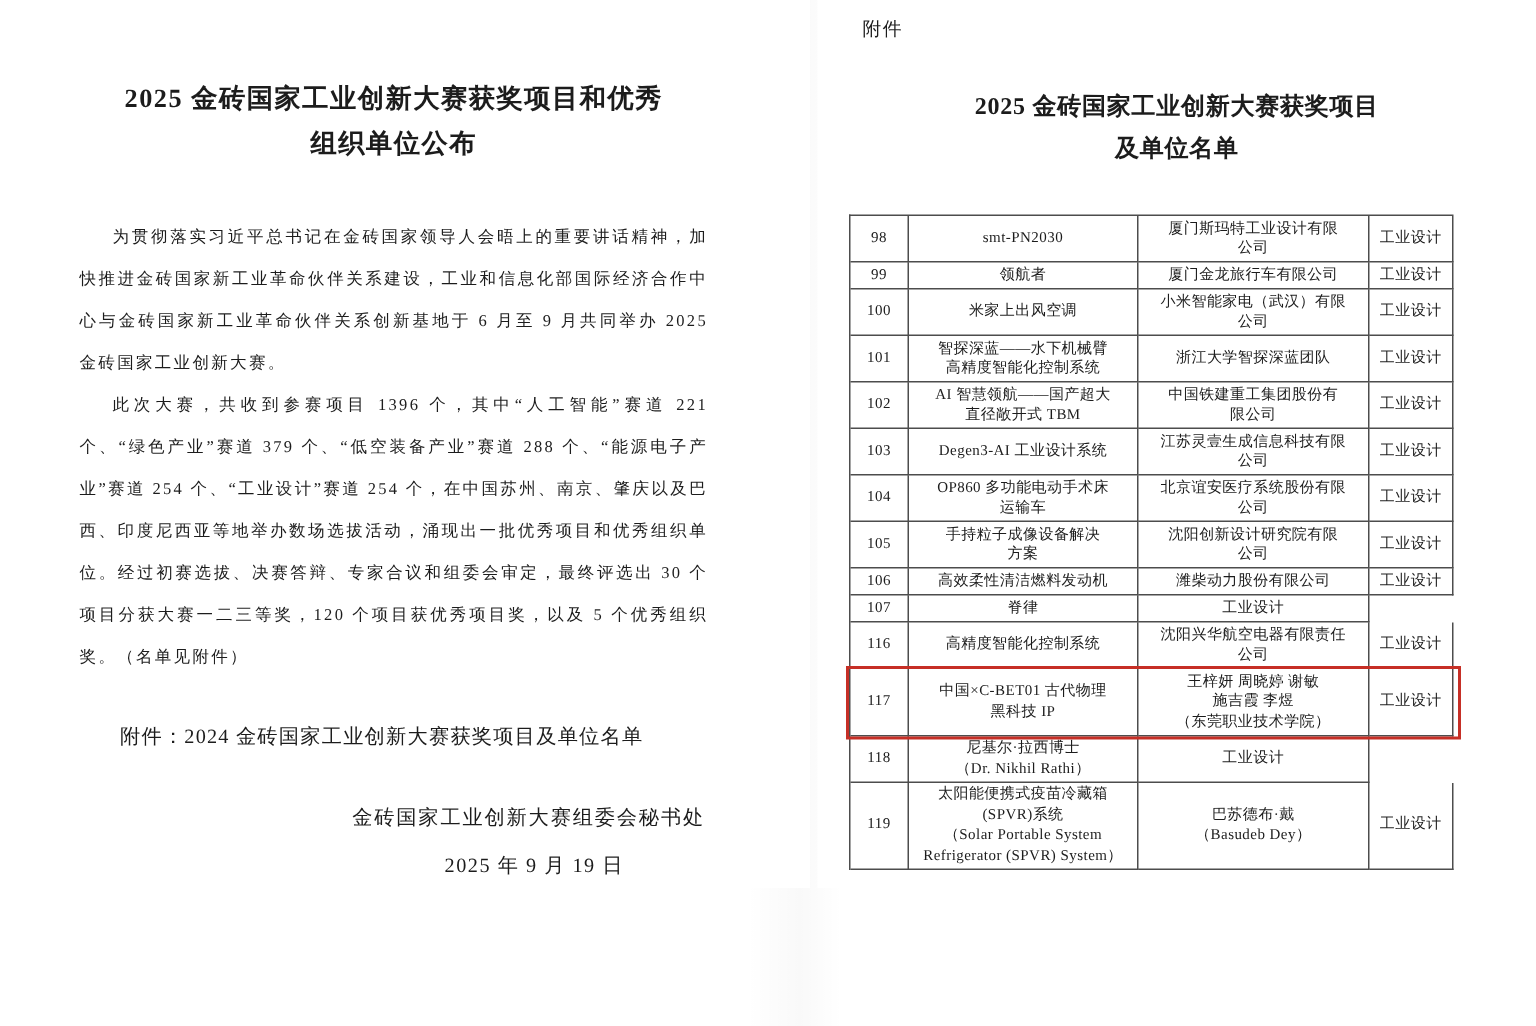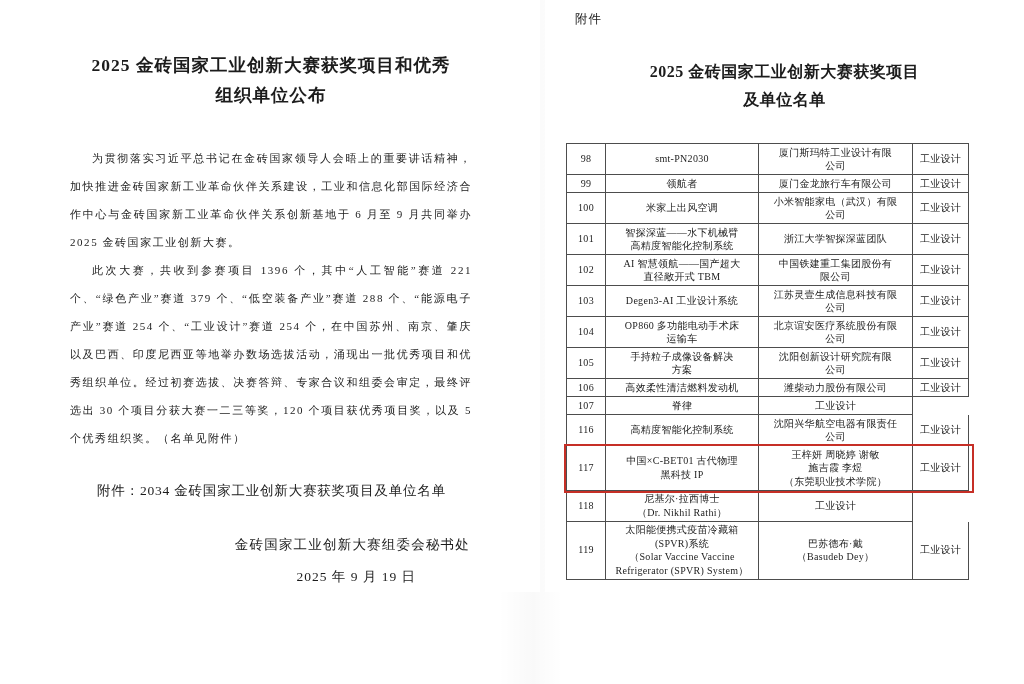--- a/index.html
+++ b/index.html
@@ -8,21 +8,21 @@
     background:#ffffff; color:#1c1c1c;
     font-family:"Liberation Serif","DejaVu Serif",serif;
   }
   .page { position:absolute; top:0; height:592px; box-sizing:border-box; background:#fff; }
   .page-gap {
     position:absolute; left:498px; top:0; width:64px; height:684px;
     background:linear-gradient(90deg, rgba(0,0,0,0) 0%, rgba(0,0,0,0.025) 55%, rgba(0,0,0,0) 100%);
   }
 
   
-  .page-left { left:0; width:540px; padding:0 68px 0 70px; }
+  .page-left { left:0; width:540px; padding:0 68px 0 53px; }
   .page-left h1 {
     font-size:17.5px; font-weight:bold; text-align:center; white-space:pre-line;
     line-height:1.72; letter-spacing:1px; margin:50px 0 34px 0;
   }
   .body-para {
     font-size:11px; letter-spacing:1.55px; line-height:28px;
     text-align:justify; text-indent:2em; margin:0;
   }
   .attachment-note { margin:30px 0 0 0; font-size:13.5px; letter-spacing:0.8px; text-indent:2em; }
   .signoff { margin:36px 0 0 0; font-size:13.5px; letter-spacing:1.2px; text-align:right; padding-right:2px; }
@@ -55,21 +55,21 @@
 </head>
 <body>
 
 <div class="page-gap"></div>
 
 <section class="page page-left">
   <h1>2025 金砖国家工业创新大赛获奖项目和优秀
 组织单位公布</h1>
   <p class="body-para">为贯彻落实习近平总书记在金砖国家领导人会晤上的重要讲话精神，加快推进金砖国家新工业革命伙伴关系建设，工业和信息化部国际经济合作中心与金砖国家新工业革命伙伴关系创新基地于 6 月至 9 月共同举办 2025 金砖国家工业创新大赛。</p>
   <p class="body-para">此次大赛，共收到参赛项目 1396 个，其中“人工智能”赛道 221 个、“绿色产业”赛道 379 个、“低空装备产业”赛道 288 个、“能源电子产业”赛道 254 个、“工业设计”赛道 254 个，在中国苏州、南京、肇庆以及巴西、印度尼西亚等地举办数场选拔活动，涌现出一批优秀项目和优秀组织单位。经过初赛选拔、决赛答辩、专家合议和组委会审定，最终评选出 30 个项目分获大赛一二三等奖，120 个项目获优秀项目奖，以及 5 个优秀组织奖。（名单见附件）</p>
-  <p class="attachment-note">附件：2034 金砖国家工业创新大赛获奖项目及单位名单</p>
+  <p class="attachment-note">附件：2024 金砖国家工业创新大赛获奖项目及单位名单</p>
   <p class="signoff">金砖国家工业创新大赛组委会秘书处</p>
   <p class="issue-date">2025 年 9 月 19 日</p>
 </section>
 
 <section class="page page-right">
   <div class="att-label">附件</div>
   <h2>2025 金砖国家工业创新大赛获奖项目
 及单位名单</h2>
   <div class="award-table">
   <div class="trow">
@@ -173,20 +173,20 @@
     <div class="cell c-no">118</div>
     <div class="cell c-org">尼基尔·拉西博士
 （Dr. Nikhil Rathi）</div>
     <div class="cell c-cat">工业设计</div>
   </div>
 
   <div class="trow">
     <div class="cell c-no">119</div>
     <div class="cell c-project">太阳能便携式疫苗冷藏箱
 (SPVR)系统
-（Solar Vaccine Vaccine
+（Solar Portable System
 Refrigerator (SPVR) System）</div>
     <div class="cell c-org">巴苏德布·戴
 （Basudeb Dey）</div>
     <div class="cell c-cat">工业设计</div>
   </div>
 </div>
 </section>
 
 </body></html>

